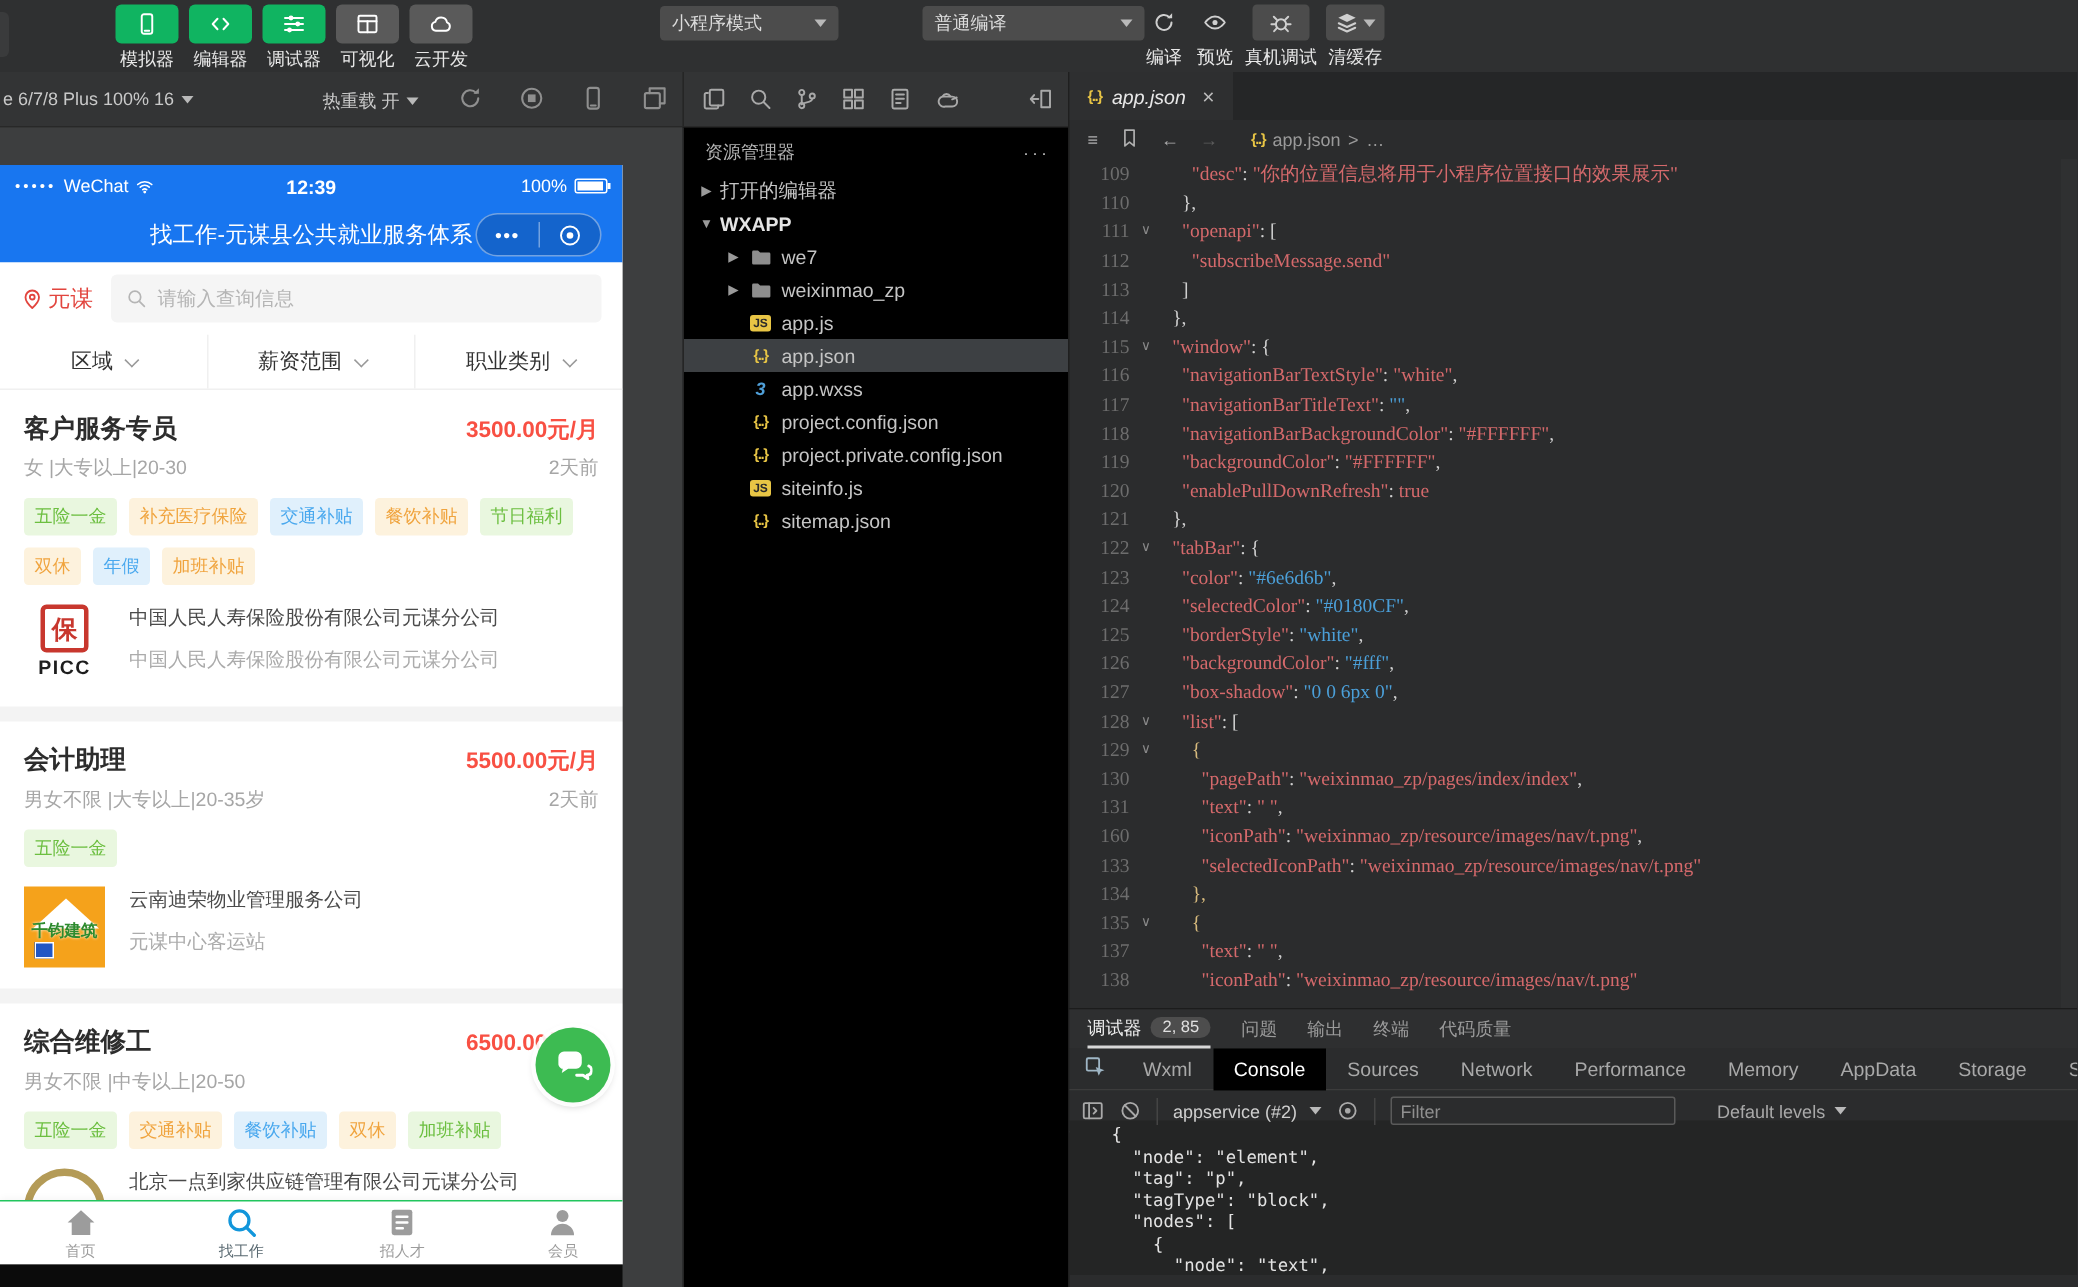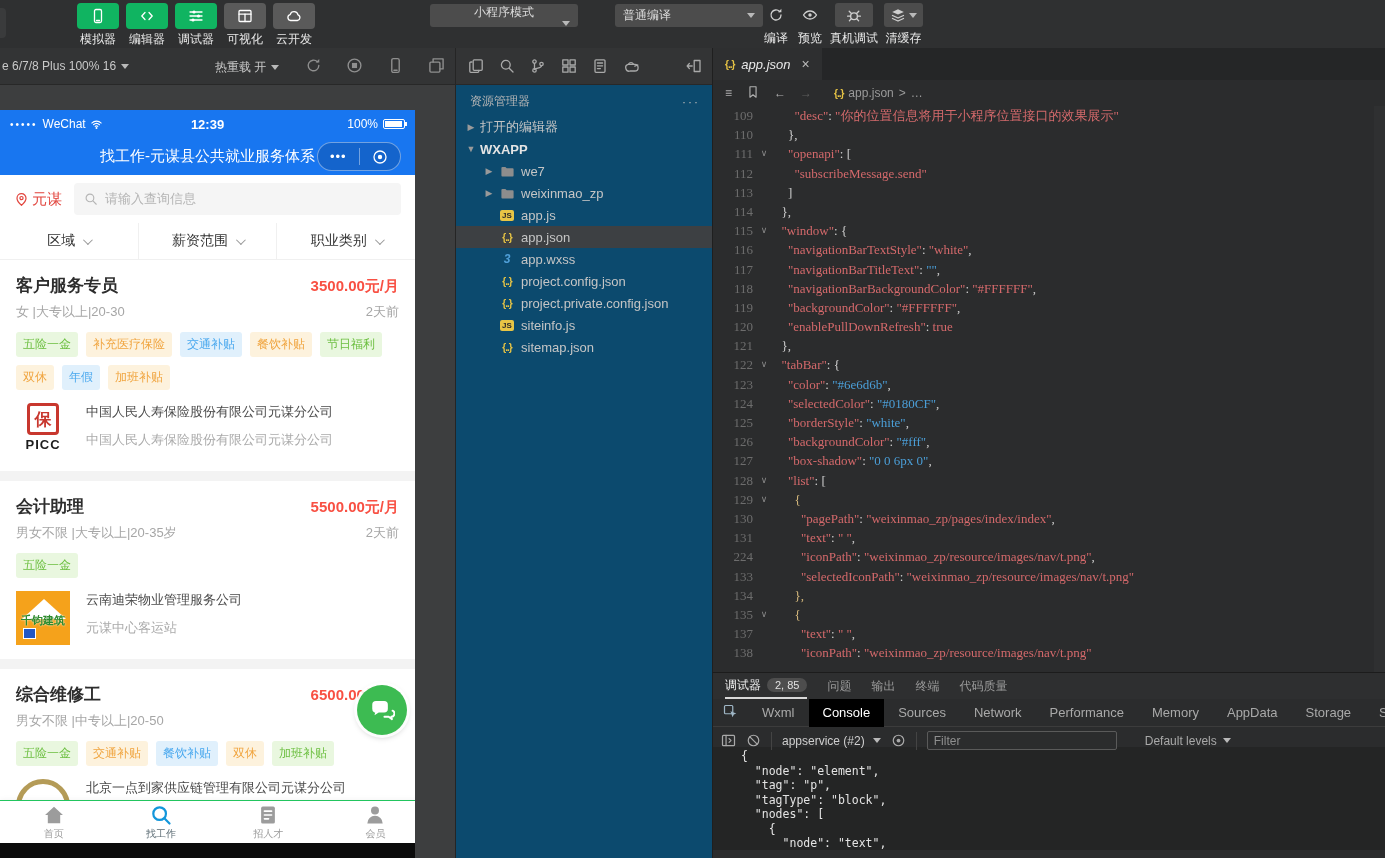--- a/index.html
+++ b/index.html
@@ -28,21 +28,21 @@
 
   
   #simbar { left:0; top:48px; width:455px; height:37px; background:#333435; border-bottom:1px solid #282828; color:#c9c9c9; font-size:12px; }
   #simbar .grp { position:absolute; top:11px; display:flex; align-items:center; gap:5px; cursor:pointer; }
   #simbar .icons { position:absolute; top:9px; left:305px; display:flex; gap:24px; color:#8f8f8f; }
   #expbar { left:455px; top:48px; width:257px; height:37px; background:#333435; border-left:1px solid #252525; border-bottom:1px solid #282828; }
   #exp-icons { position:absolute; left:12px; top:10px; display:flex; gap:15px; color:#a9a9a9; }
   #exp-icon-right { position:absolute; right:10px; top:10px; color:#a9a9a9; }
 
   
-  #explorer { left:455px; top:85px; width:257px; height:773px; background:#0c4a6e; border-left:1px solid #252525; color:#c5c5c5; }
+  #explorer { left:455px; top:85px; width:257px; height:773px; background:#000000; border-left:1px solid #252525; color:#c5c5c5; }
   #exp-header { display:flex; align-items:center; padding:8px 12px 6px 14px; font-size:12px; color:#b5b5b5; }
   #exp-header .dots { margin-left:auto; color:#bbb; letter-spacing:2px; cursor:pointer; }
   .trow { display:flex; align-items:center; height:22px; font-size:13px; cursor:pointer; white-space:nowrap; }
   .trow.sel { background:#3d4043; }
   .trow .chev { width:10px; margin-right:4px; color:#9a9a9a; font-size:9px; text-align:center; }
   .trow .ficon { width:18px; margin-right:5px; display:flex; justify-content:center; }
   .js-badge { background:#e8c545; color:#2b2b2b; font-size:8px; font-weight:bold; padding:1px 2px; border-radius:2px; }
   .json-badge { color:#e8c545; font-size:10px; font-weight:bold; letter-spacing:-1px; }
   .wxss-badge { color:#4f9fd8; font-size:12px; font-weight:bold; font-style:italic; }
   .trow.bold { font-weight:bold; color:#e4e4e4; }
@@ -196,21 +196,21 @@
           <div class="box gray">
             <span class="ico" style="color: rgb(255, 255, 255);">
               <svg width="16" height="16" viewBox="0 0 16 16" fill="none" stroke="currentColor" stroke-width="1.3" stroke-linecap="round" stroke-linejoin="round">
                 <path d="M4.6 12.5a3 3 0 0 1-.4-5.9A4 4 0 0 1 12 6.9a2.9 2.9 0 0 1-.6 5.6z"></path>
               </svg>
             </span>
           </div>
           <div class="lbl">云开发</div>
         </div>
       </div>
-    <div class="tb-select" style="left:430px;width:148px;flex-direction:column;">
+    <div class="tb-select" style="left:440px;width:119px;">
       <span>小程序模式</span>
         <span class="caret"></span>
     </div>
     <div class="tb-select" style="left:615px;width:148px;">
       <span>普通编译</span>
         <span class="caret"></span>
     </div>
     <div id="tb-right">
         <div class="tbtn2">
           <div class="slot">
@@ -478,21 +478,21 @@
       <div class="cline"><span class="ln">122</span><span class="fold">∨</span><span class="src"><span>  </span><span class="r">"tabBar"</span><span class="p">: {</span></span></div>
       <div class="cline"><span class="ln">123</span><span class="fold"></span><span class="src"><span>    </span><span class="r">"color"</span><span class="p">: </span><span class="b">"#6e6d6b"</span><span class="p">,</span></span></div>
       <div class="cline"><span class="ln">124</span><span class="fold"></span><span class="src"><span>    </span><span class="r">"selectedColor"</span><span class="p">: </span><span class="b">"#0180CF"</span><span class="p">,</span></span></div>
       <div class="cline"><span class="ln">125</span><span class="fold"></span><span class="src"><span>    </span><span class="r">"borderStyle"</span><span class="p">: </span><span class="b">"white"</span><span class="p">,</span></span></div>
       <div class="cline"><span class="ln">126</span><span class="fold"></span><span class="src"><span>    </span><span class="r">"backgroundColor"</span><span class="p">: </span><span class="b">"#fff"</span><span class="p">,</span></span></div>
       <div class="cline"><span class="ln">127</span><span class="fold"></span><span class="src"><span>    </span><span class="r">"box-shadow"</span><span class="p">: </span><span class="b">"0 0 6px 0"</span><span class="p">,</span></span></div>
       <div class="cline"><span class="ln">128</span><span class="fold">∨</span><span class="src"><span>    </span><span class="r">"list"</span><span class="p">: [</span></span></div>
       <div class="cline"><span class="ln">129</span><span class="fold">∨</span><span class="src"><span class="y">      {</span></span></div>
       <div class="cline"><span class="ln">130</span><span class="fold"></span><span class="src"><span>        </span><span class="r">"pagePath"</span><span class="p">: </span><span class="r">"weixinmao_zp/pages/index/index"</span><span class="p">,</span></span></div>
       <div class="cline"><span class="ln">131</span><span class="fold"></span><span class="src"><span>        </span><span class="r">"text"</span><span class="p">: </span><span class="r">" "</span><span class="p">,</span></span></div>
-      <div class="cline"><span class="ln">224</span><span class="fold"></span><span class="src"><span>        </span><span class="r">"iconPath"</span><span class="p">: </span><span class="r">"weixinmao_zp/resource/images/nav/t.png"</span><span class="p">,</span></span></div>
+      <div class="cline"><span class="ln">160</span><span class="fold"></span><span class="src"><span>        </span><span class="r">"iconPath"</span><span class="p">: </span><span class="r">"weixinmao_zp/resource/images/nav/t.png"</span><span class="p">,</span></span></div>
       <div class="cline"><span class="ln">133</span><span class="fold"></span><span class="src"><span>        </span><span class="r">"selectedIconPath"</span><span class="p">: </span><span class="r">"weixinmao_zp/resource/images/nav/t.png"</span></span></div>
       <div class="cline"><span class="ln">134</span><span class="fold"></span><span class="src"><span class="y">      },</span></span></div>
       <div class="cline"><span class="ln">135</span><span class="fold">∨</span><span class="src"><span class="y">      {</span></span></div>
       <div class="cline"><span class="ln">137</span><span class="fold"></span><span class="src"><span>        </span><span class="r">"text"</span><span class="p">: </span><span class="r">" "</span><span class="p">,</span></span></div>
       <div class="cline"><span class="ln">138</span><span class="fold"></span><span class="src"><span>        </span><span class="r">"iconPath"</span><span class="p">: </span><span class="r">"weixinmao_zp/resource/images/nav/t.png"</span></span></div>
     </div>
   <div id="code-scrollbar" class="abs"></div>
 
   <div id="dbgpanel" class="abs">
     <div id="dbg-tabs1">

